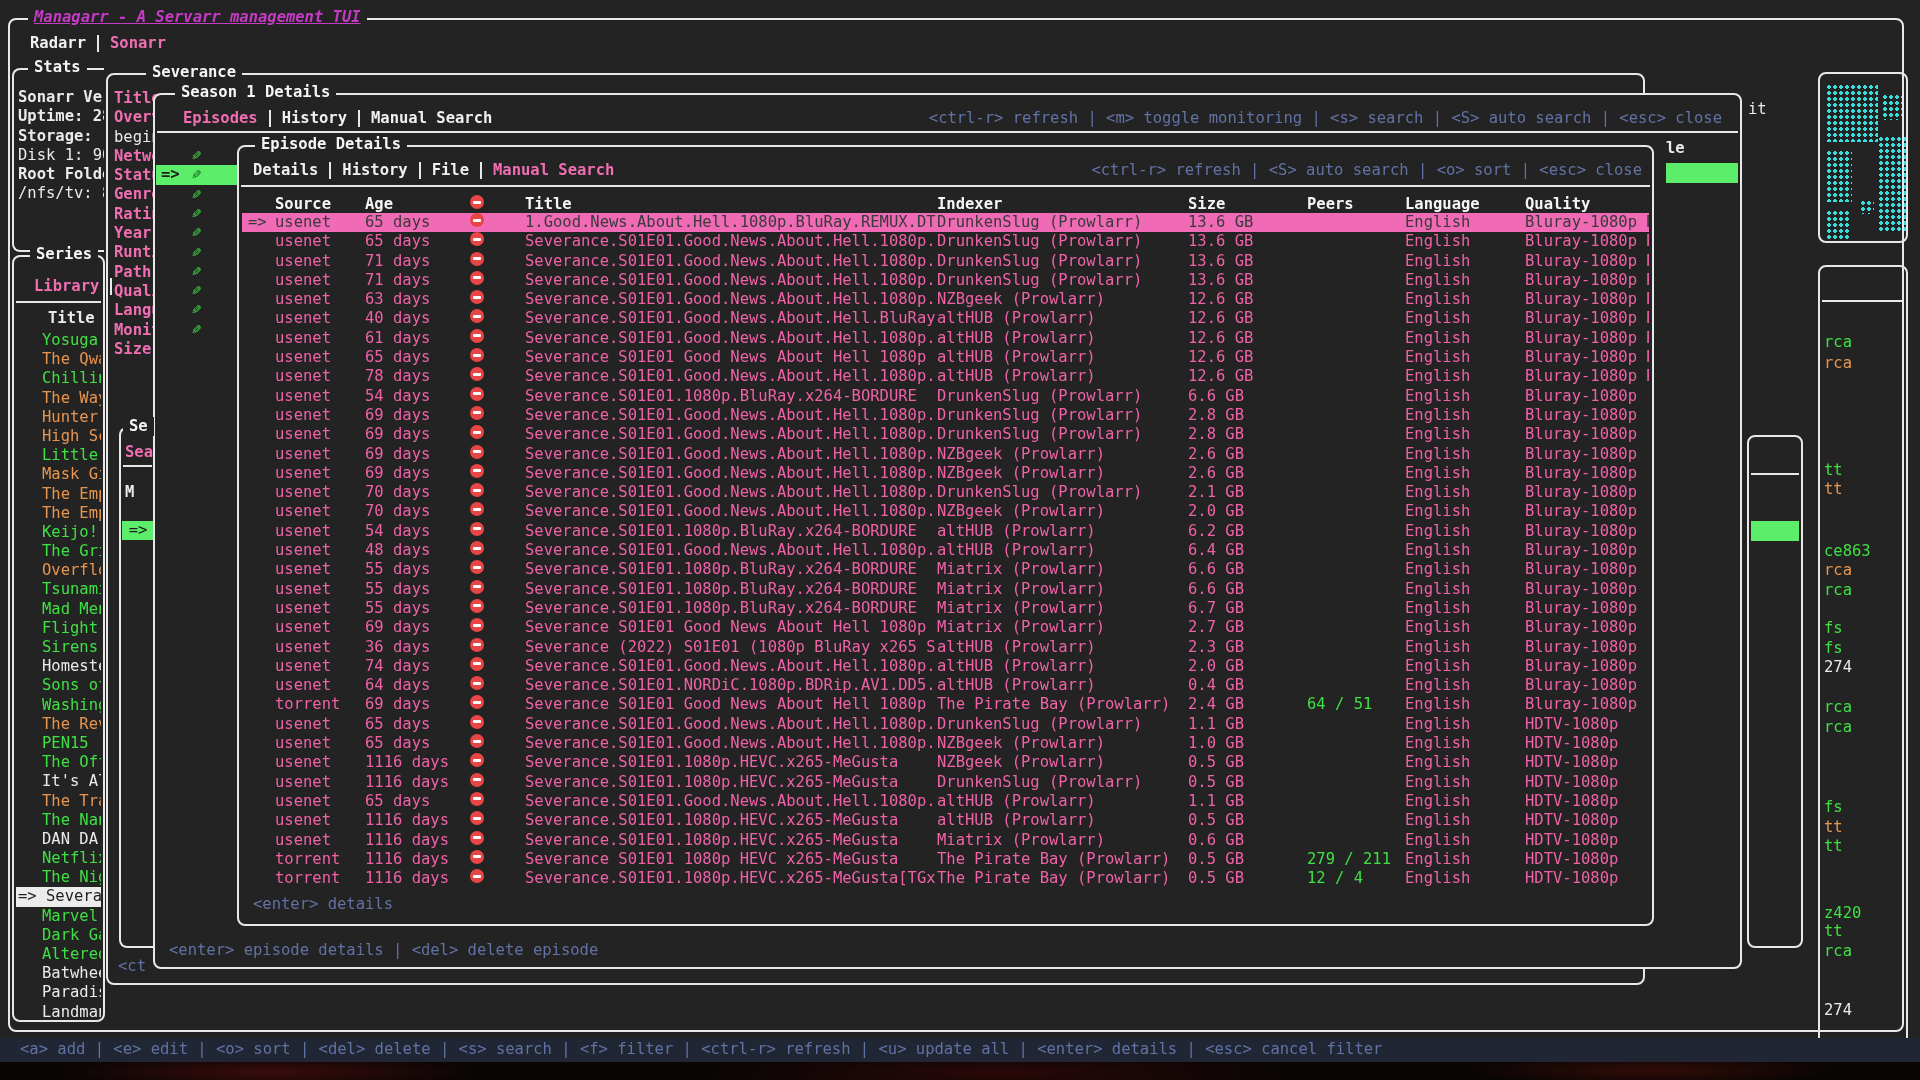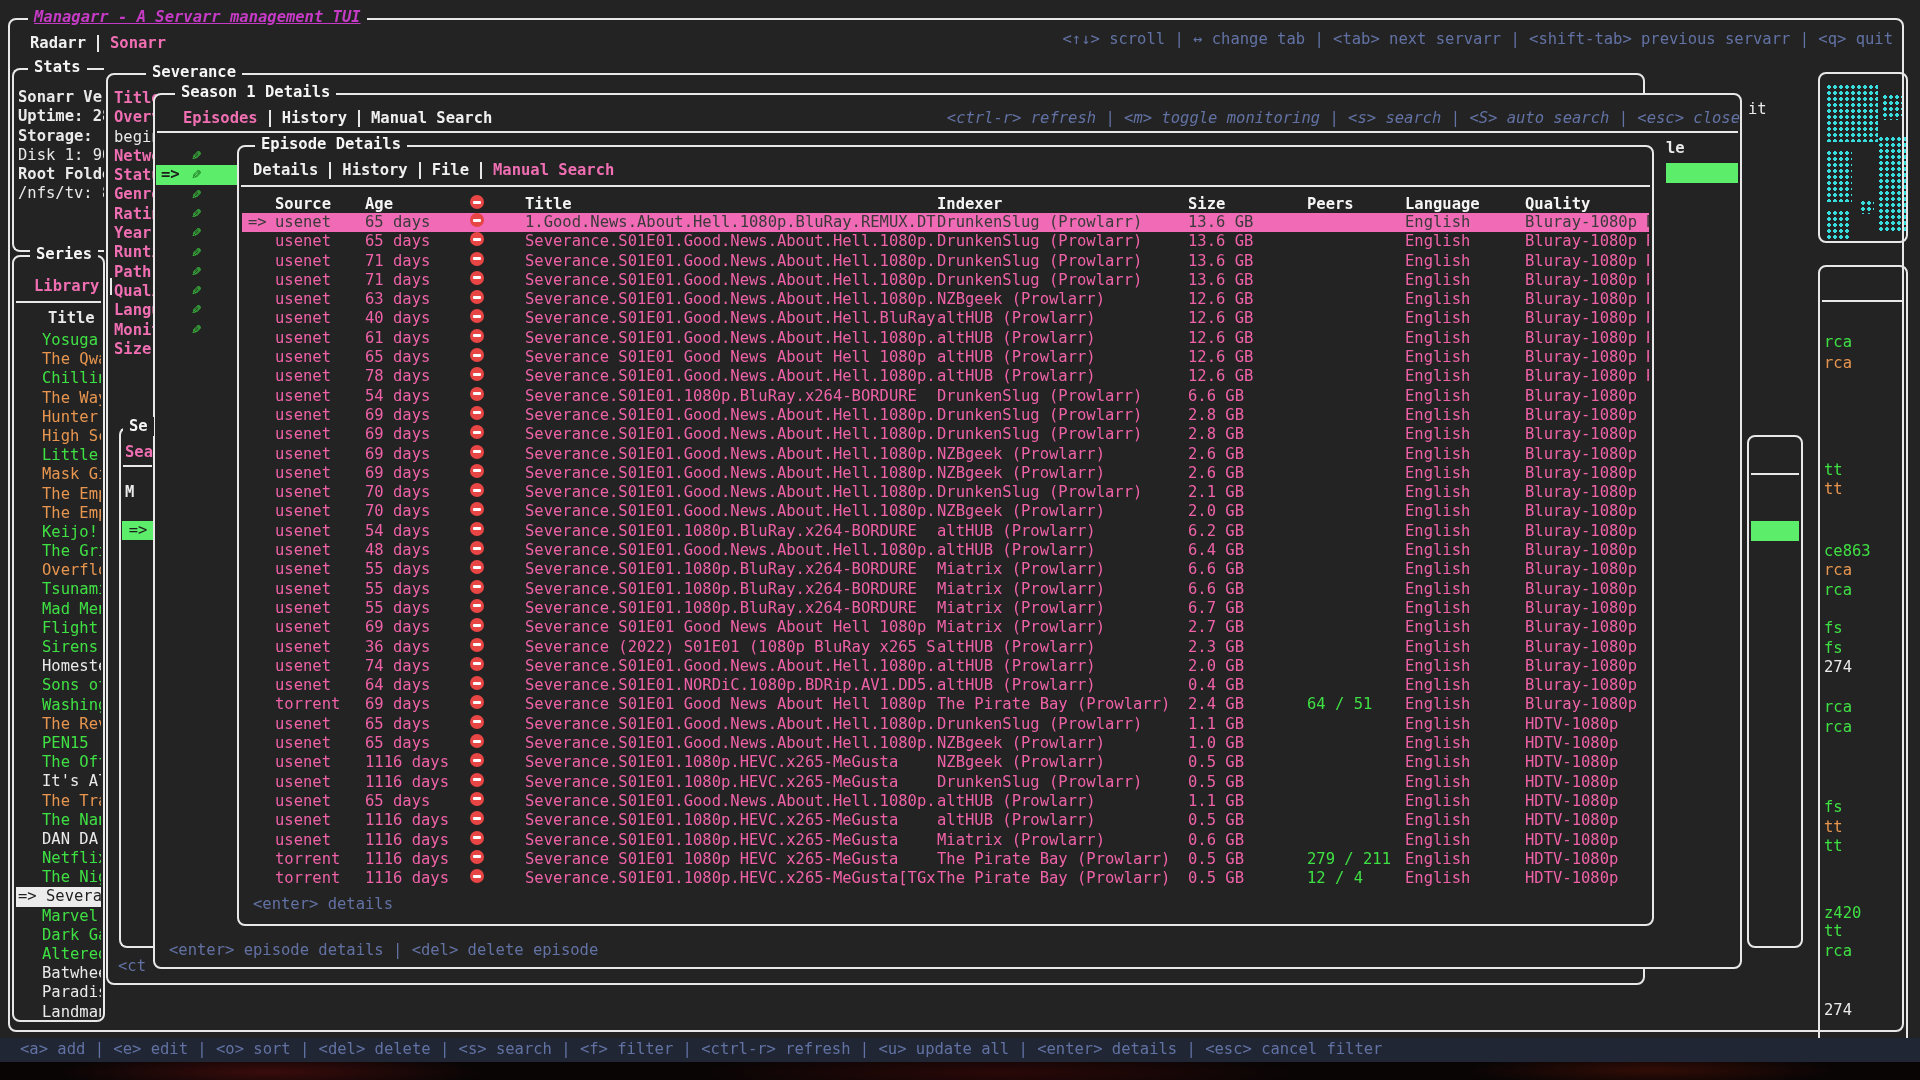--- a/index.html
+++ b/index.html
@@ -130,21 +130,21 @@
 
   <div class="panel" style="left:153px;top:93px;width:1589px;height:876px;">
     <div class="ptitle" style="left:20px;">Season 1 Details</div>
     <div class="tabs" style="left:28px;top:14px;">
       <span class="tab active">Episodes</span>
         <span class="vsep"></span>
         <span class="tab">History</span>
         <span class="vsep"></span>
         <span class="tab">Manual Search</span>
     </div>
-    <div class="keys" style="right:0;top:14px;font-style:italic;">&lt;ctrl-r&gt; refresh | &lt;m&gt; toggle monitoring | &lt;s&gt; search | &lt;S&gt; auto search | &lt;esc&gt; close</div>
+    <div class="keys" style="right:18px;top:14px;">&lt;ctrl-r&gt; refresh | &lt;m&gt; toggle monitoring | &lt;s&gt; search | &lt;S&gt; auto search | &lt;esc&gt; close</div>
     <div class="hdiv" style="top:36px;"></div>
     <div id="monitor-rows">
         <div class="mrow" style="top: 51px;">
           <span class="pen">✎</span>
         </div>
         <div class="mrow sel" style="top: 70.3px;">
           <span class="arr">=&gt;</span>
           <span class="pen">✎</span>
         </div>
         <div class="mrow" style="top: 89.6px;">
@@ -181,20 +181,21 @@
     <div class="ptitle" style="left:16px;">Episode Details</div>
     <div class="tabs" style="left:14px;top:14px;">
       <span class="tab">Details</span>
         <span class="vsep"></span>
         <span class="tab">History</span>
         <span class="vsep"></span>
         <span class="tab">File</span>
         <span class="vsep"></span>
         <span class="tab active">Manual Search</span>
     </div>
+    <div class="keys" style="right:10px;top:14px;">&lt;ctrl-r&gt; refresh | &lt;S&gt; auto search | &lt;o&gt; sort | &lt;esc&gt; close</div>
     <div class="hdiv" style="top:38px;"></div>
     <div id="ep-head">
         <span class="cell cw-arrow"></span>
         <span class="cell cw-src">Source</span>
         <span class="cell cw-age">Age</span>
         <span class="cell cw-rej"><span class="noentry"></span></span>
         <span class="cell cw-title">Title</span>
         <span class="cell cw-idx">Indexer</span>
         <span class="cell cw-size">Size</span>
         <span class="cell cw-peers">Peers</span>
@@ -686,20 +687,19 @@
       </div>
   </div>
 
   <div style="position:absolute;left:8px;top:18px;width:1896px;height:1014px;border:2px solid #e8e8e8;border-radius:8px;pointer-events:none;box-sizing:border-box;"></div>
   <div class="ptitle" style="left:28px;top:8px;font-style:italic;color:#c63bc6;text-decoration:underline;">Managarr - A Servarr management TUI</div>
   <div class="tabs" style="left:30px;top:34px;">
     <span class="tab">Radarr</span>
       <span class="vsep"></span>
       <span class="tab active">Sonarr</span>
   </div>
-  <div class="keys" style="right:27px;top:30px;">&lt;↑↓&gt; scroll | ↔ change tab | &lt;tab&gt; next servarr | &lt;shift-tab&gt; previous servarr | &lt;q&gt; quit</div>
 
   <div id="keybar">
     <span style="position:absolute;left:20px;top:2px;">&lt;a&gt; add | &lt;e&gt; edit | &lt;o&gt; sort | &lt;del&gt; delete | &lt;s&gt; search | &lt;f&gt; filter | &lt;ctrl-r&gt; refresh | &lt;u&gt; update all | &lt;enter&gt; details | &lt;esc&gt; cancel filter</span>
   </div>
   <div id="wallpaper"></div>
 
 </div>
 
 </body></html>

